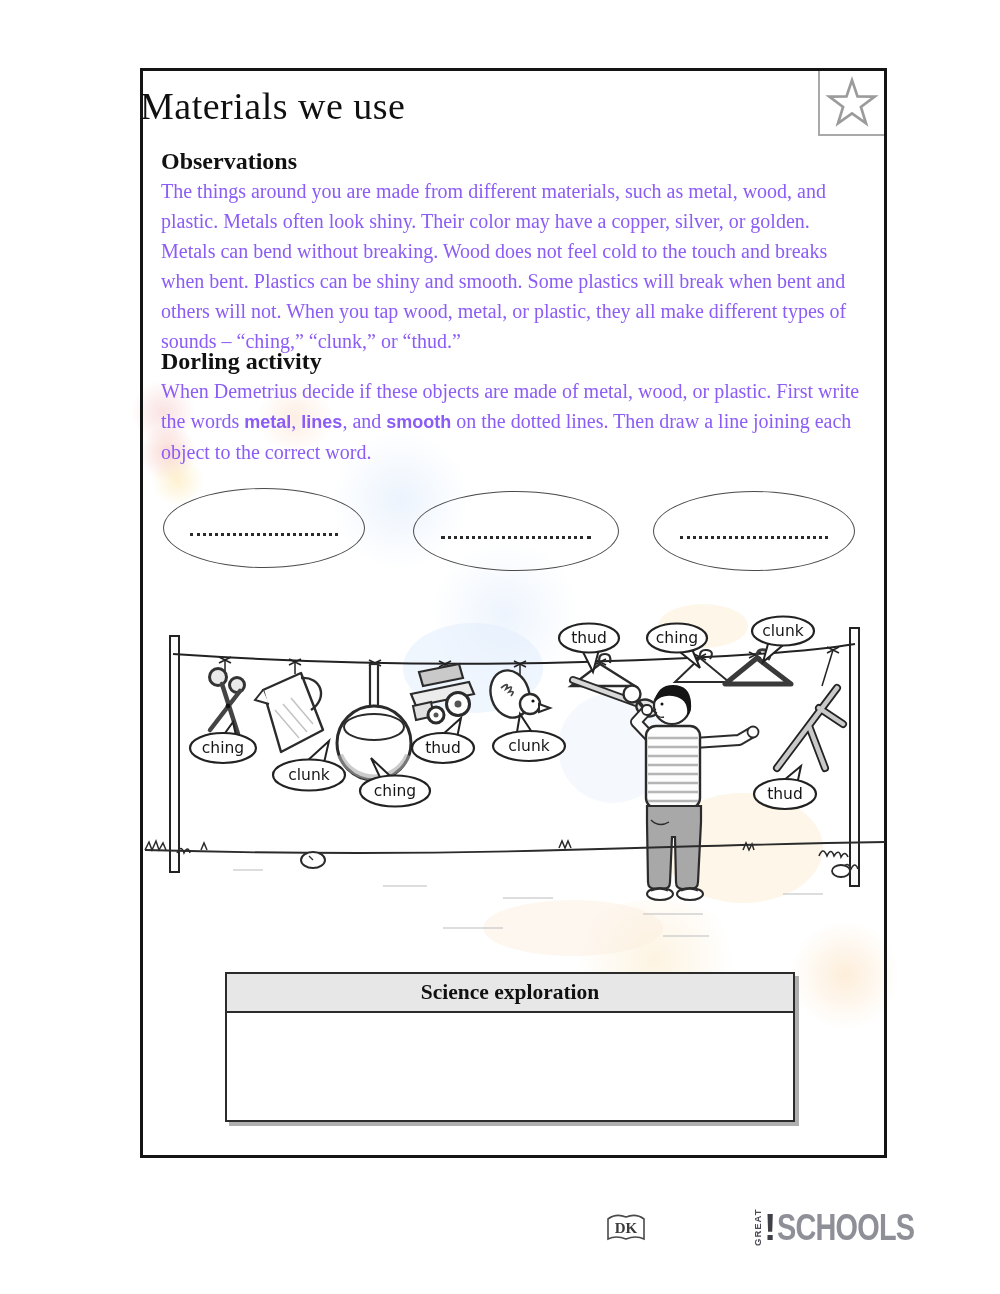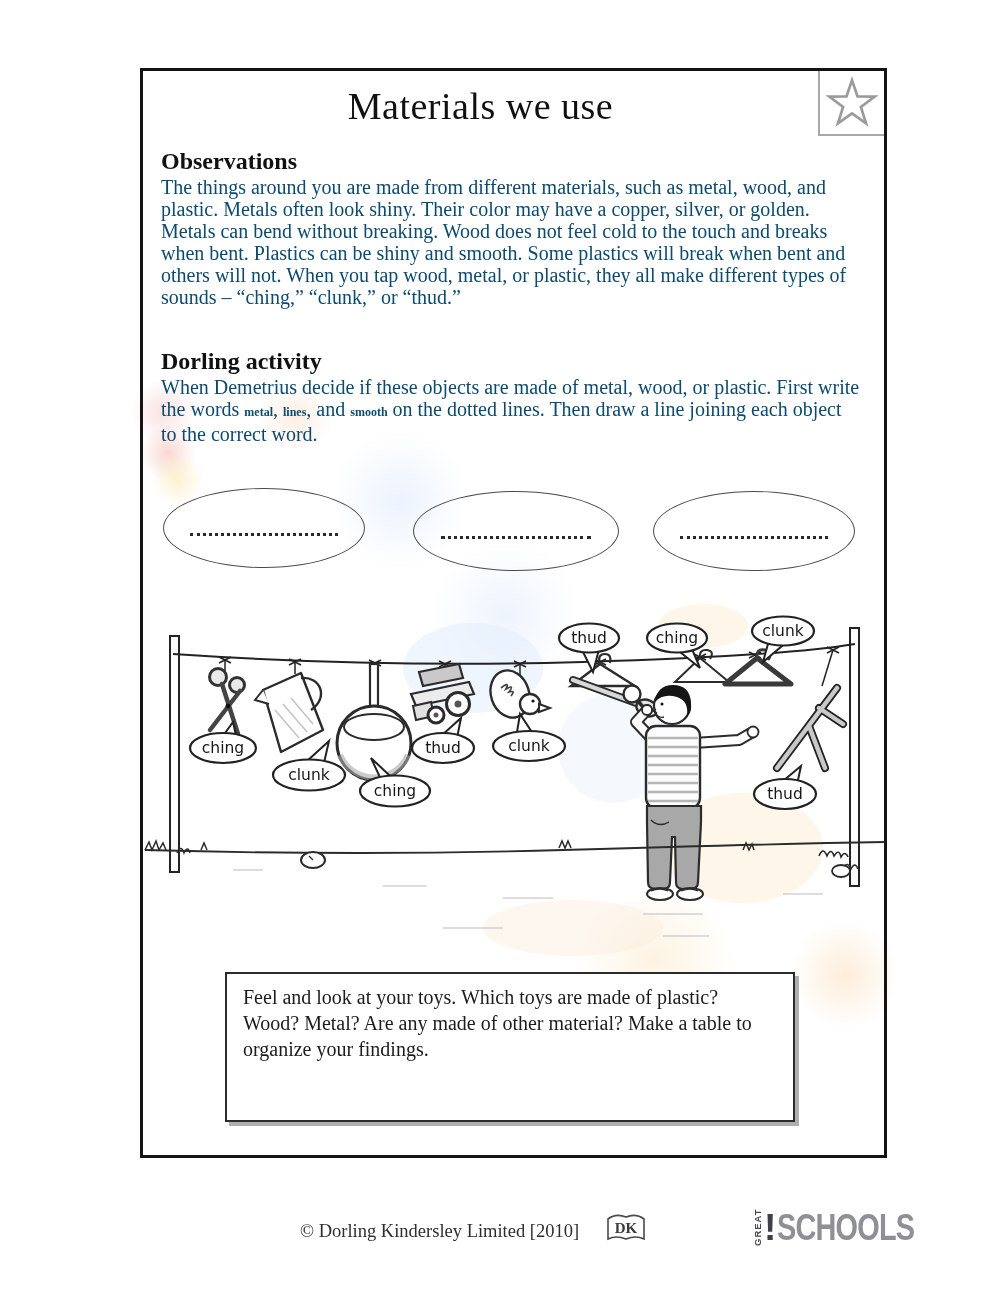--- a/index.html
+++ b/index.html
@@ -13,26 +13,26 @@
   .frame {
     position:absolute; left:140px; top:68px; width:747px; height:1090px;
     border:3.5px solid #141414; background:transparent;
   }
   .star-box {
     position:absolute; left:818px; top:71px; width:66px; height:65px;
     border-left:2px solid #a9a9a9; border-bottom:2px solid #a9a9a9;
     background:#fff; display:flex; align-items:center; justify-content:center;
   }
   .title {
-    position:absolute; left:140px; top:84px; width:681px; text-align:center;
+    position:absolute; left:140px; top:84px; width:681px; 
     font-size:38px; font-weight:500; letter-spacing:0.5px; color:#101010;
   }
   .heading { position:absolute; left:161px; font-size:24px; font-weight:700; color:#111; }
-  .para { position:absolute; left:161px; width:700px; font-size:20px; line-height:22px; color:#0c4a6e; }
-  .bold-word { font-family:Liberation Serif, serif; font-weight:700; font-size:12px; }
+  .para { position:absolute; left:161px; width:700px; font-size:20px; line-height:30px; color:#8b5cf6; }
+  .bold-word { font-family:Liberation Sans, sans-serif; font-weight:700; font-size:18px; }
 
   .oval {
     position:absolute; height:80px; border:1.6px solid #4a4a4a; border-radius:50%;
     background:transparent;
   }
   .oval .dots {
     position:absolute; left:13%; right:13%; top:57%;
     border-top:3px dotted #2a2a2a;
   }
 
@@ -276,24 +276,23 @@
       <text x="640" y="38" text-anchor="middle">clunk</text>
     </g>
     <g>
       <polygon points="658,168 628,193 652,196" fill="#fff" stroke="#222" stroke-width="2"></polygon>
       <ellipse cx="642" cy="196" rx="31" ry="15" fill="#fff" stroke="#222" stroke-width="2.2"></ellipse>
       <text x="642" y="201" text-anchor="middle">thud</text>
     </g>
   </svg>
 
   <div class="explore-box">
-    <div class="explore-body">Feel and look at your toys. Which toys are made of plastic? Wood? Metal? Are any made of other material? Make a table to organize your findings.</div>
-  </div>
-
-  <div class="copyright">© Dorling Kindersley Limited [2010]</div>
+    <div class="explore-head">Science exploration</div>
+  </div>
+
   <div class="dk-logo">
     <svg width="42" height="36" viewBox="0 0 42 36">
       <path d="M3 8 Q11 2 21 6 Q31 2 39 8 L39 28 Q31 24 21 28 Q11 24 3 28 Z" fill="none" stroke="#4a4a4a" stroke-width="1.6"></path>
       <text x="21" y="22" text-anchor="middle" style="font-family:'Liberation Serif',serif;font-size:15px;font-weight:700;fill:#3b3b3b;">DK</text>
     </svg>
   </div>
   <div class="gs">
     <span class="gs-great">GREAT</span>
     <span class="gs-excl">!</span>
     <span class="gs-schools">SCHOOLS</span>

